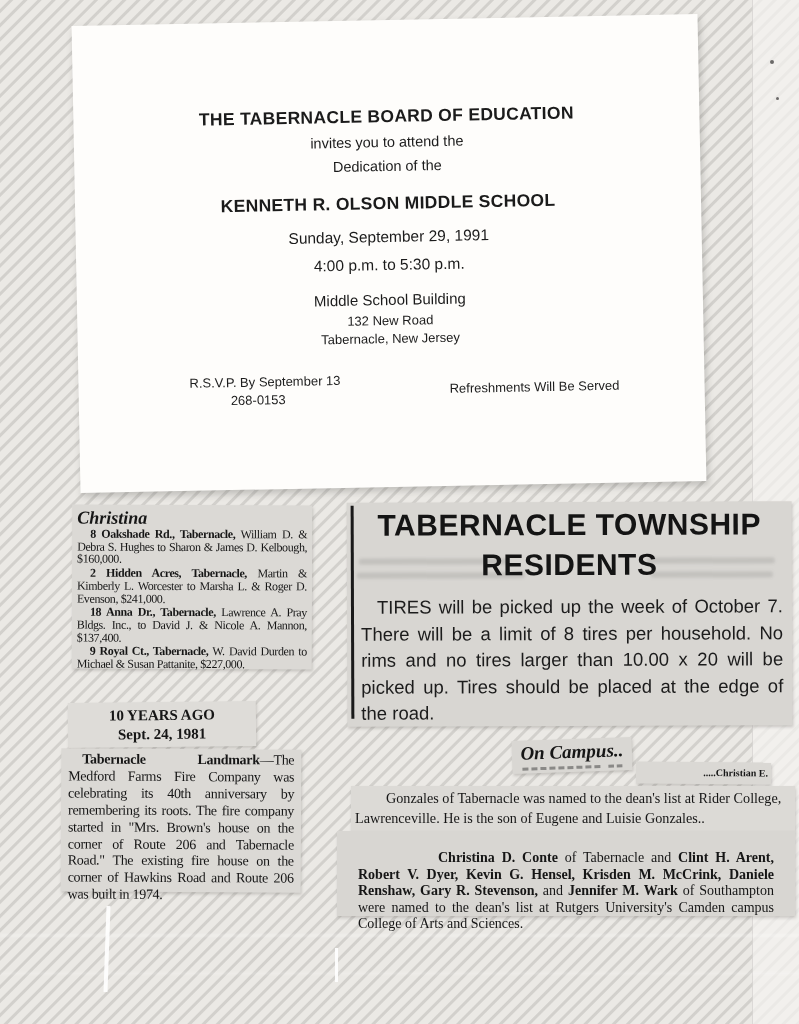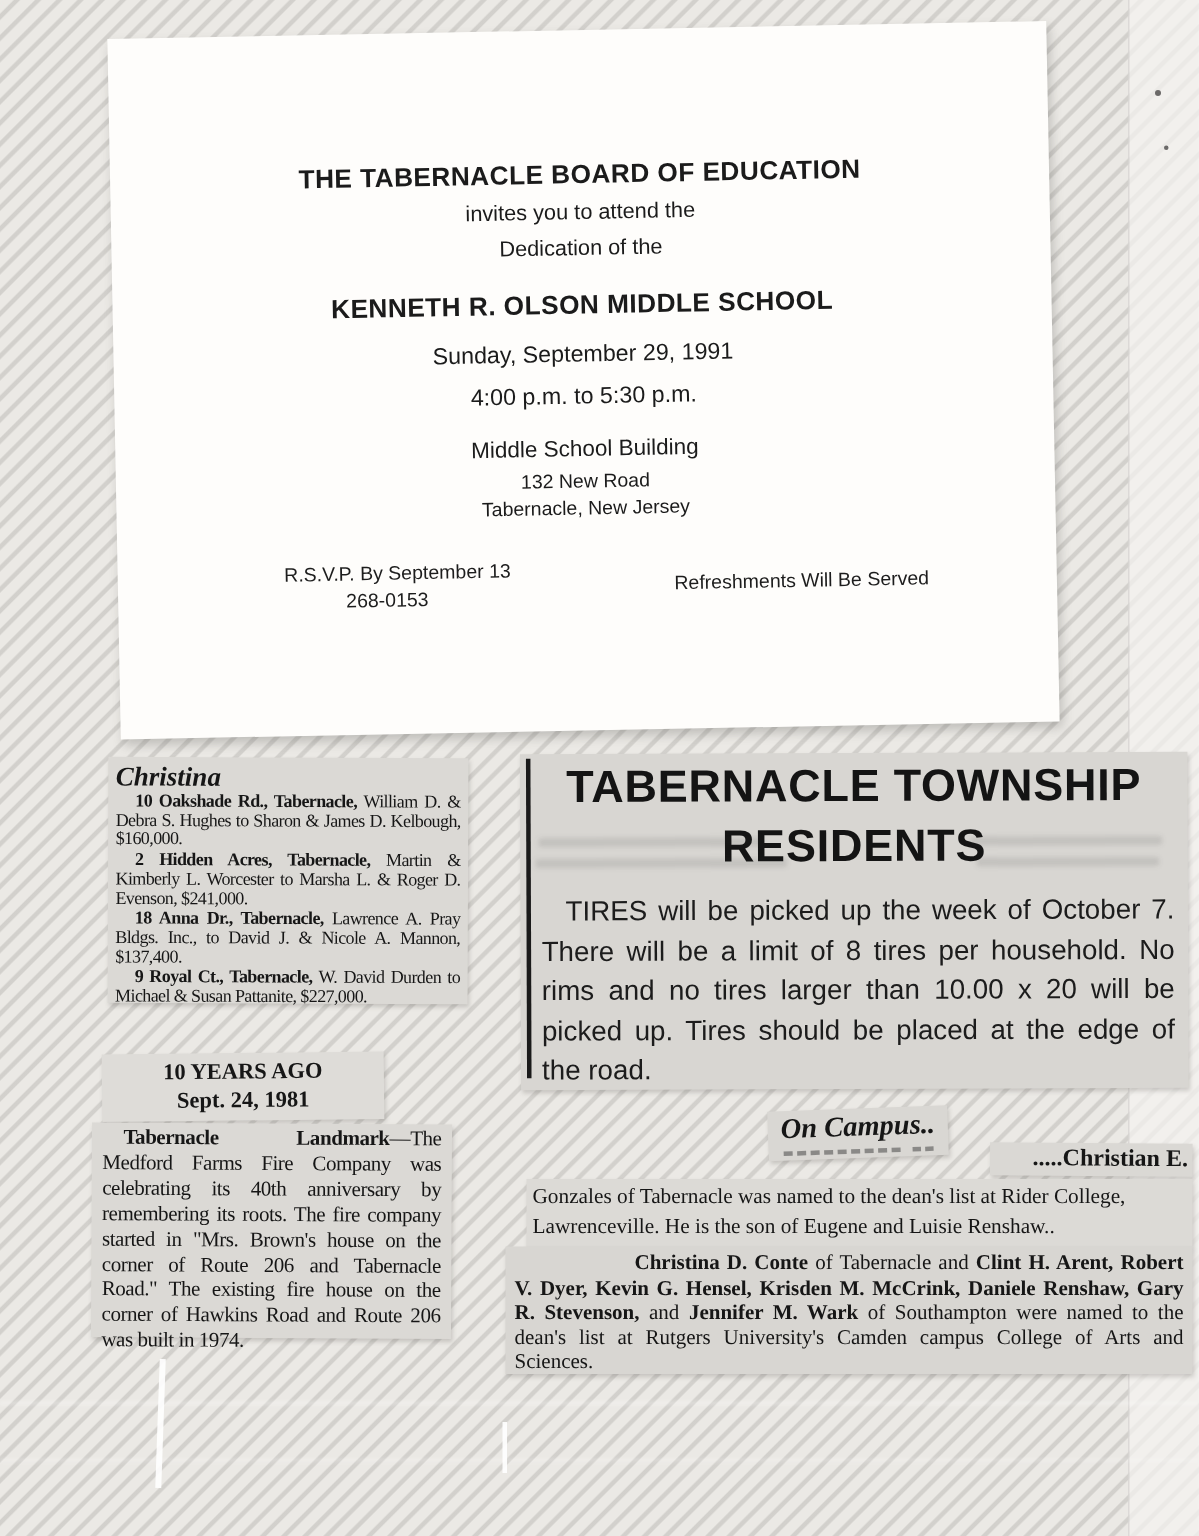--- a/index.html
+++ b/index.html
@@ -49,28 +49,28 @@
   .tyb{left:61px;top:749px;width:240px;height:143px;transform:rotate(.3deg);padding:3px 7px;box-sizing:border-box;
     font-size:14px;line-height:16.9px;letter-spacing:-.3px;text-align:justify;}
   .tyb .lead{font-weight:bold;}
   .tyb p{margin:0;text-indent:14px;}
 
   
   .oc{left:512px;top:739px;width:120px;height:33px;transform:rotate(-2deg);background:#d9d7d3;
     text-align:center;font-weight:bold;font-style:italic;font-size:19px;line-height:26px;}
   .oc .cut{position:absolute;left:10px;top:27px;width:78px;border-top:3px dashed rgba(60,60,60,.5);}
   .oc .cut2{position:absolute;left:96px;top:27px;width:14px;border-top:3px dashed rgba(60,60,60,.5);}
-  .frag{left:660px;top:762px;width:135px;height:22px;transform:rotate(.4deg);background:#dad8d4;
-    font-weight:bold;font-size:16px;line-height:21px;text-align:right;padding-right:3px;box-sizing:border-box;}
+  .frag{left:636px;top:762px;width:135px;height:22px;transform:rotate(.4deg);background:#dad8d4;
+    font-weight:bold;font-size:10px;line-height:21px;text-align:right;padding-right:3px;box-sizing:border-box;}
   .gonz{left:351px;top:786px;width:444px;height:46px;background:#dcdad6;padding:2px 4px;box-sizing:border-box;
     font-size:14.2px;line-height:20px;}
-  .gonz .l1{text-align:justify;}
+  .gonz .l1{text-align:justify;margin-left:31px;}
   .rutg{left:337px;top:831px;width:458px;height:85px;background:#d8d6d2;padding:3px 5px;box-sizing:border-box;
     font-size:14px;line-height:16.6px;text-align:justify;}
-  .rutg p{margin:1px;text-indent:80px;}
+  .rutg p{margin:16px;text-indent:80px;}
 </style>
 </head>
 <body>
 
 <div class="page">
 
   <div class="edge-band"></div>
   <div class="crease" style="top:934px;opacity:.5"></div>
   <div class="crease" style="top:972px;opacity:.35"></div>
   <div class="speck" style="left:770px;top:60px;width:4px;height:4px;"></div>
@@ -88,21 +88,21 @@
     <div class="cl" style="top:271px;font-size:15px;">Middle School Building</div>
     <div class="cl" style="top:293px;font-size:13px;">132 New Road</div>
     <div class="cl" style="top:311px;font-size:13px;">Tabernacle, New Jersey</div>
     <div style="position:absolute;left:111px;top:352px;font-size:13px;white-space:nowrap;">R.S.V.P. By September 13</div>
     <div style="position:absolute;left:152px;top:370px;font-size:13px;white-space:nowrap;">268-0153</div>
     <div style="position:absolute;left:371px;top:362px;font-size:13px;white-space:nowrap;">Refreshments Will Be Served</div>
   </div>
 
   <div class="clip serif re">
     <div class="re-head">Christina</div>
-    <p class="re-entry"><span class="bb">10 Oakshade Rd., Tabernacle,</span><span> William D. &amp; Debra S. Hughes to Sharon &amp; James D. Kelbough, $160,000.</span></p>
+    <p class="re-entry"><span class="bb">8 Oakshade Rd., Tabernacle,</span><span> William D. &amp; Debra S. Hughes to Sharon &amp; James D. Kelbough, $160,000.</span></p>
     <p class="re-entry"><span class="bb">2 Hidden Acres, Tabernacle,</span><span> Martin &amp; Kimberly L. Worcester to Marsha L. &amp; Roger D. Evenson, $241,000.</span></p>
     <p class="re-entry"><span class="bb">18 Anna Dr., Tabernacle,</span><span> Lawrence A. Pray Bldgs. Inc., to David J. &amp; Nicole A. Mannon, $137,400.</span></p>
     <p class="re-entry"><span class="bb">9 Royal Ct., Tabernacle,</span><span> W. David Durden to Michael &amp; Susan Pattanite, $227,000.</span></p>
   </div>
 
   <div class="clip tires">
     <div class="rule"></div>
     <div class="hl" style="top:8px;">TABERNACLE TOWNSHIP</div>
     <div class="hl" style="top:48px;">RESIDENTS</div>
     <div class="ghost" style="left:12px;top:56px;width:150px;"></div>
@@ -124,20 +124,20 @@
   <div class="clip serif oc">
     <div>On Campus..</div>
     <div class="cut"></div>
     <div class="cut2"></div>
   </div>
 
   <div class="clip serif frag">.....Christian E.</div>
 
   <div class="clip serif gonz">
     <div class="l1">Gonzales of Tabernacle was named to the dean's list at Rider College,</div>
-    <div>Lawrenceville.  He is the son of Eugene and Luisie Renshaw..</div>
+    <div>Lawrenceville.  He is the son of Eugene and Luisie Gonzales..</div>
   </div>
 
   <div class="clip serif rutg">
     <p><span style="font-weight: bold;">Christina D. Conte</span><span> of Tabernacle and </span><span style="font-weight: bold;">Clint H. Arent, Robert V. Dyer, Kevin G. Hensel, Krisden M. McCrink, Daniele Renshaw, Gary R. Stevenson,</span><span> and </span><span style="font-weight: bold;">Jennifer M. Wark</span><span>  of Southampton were named to the dean's list at Rutgers University's Camden campus College of Arts and Sciences.</span></p>
   </div>
 
 </div>
 
 </body></html>

